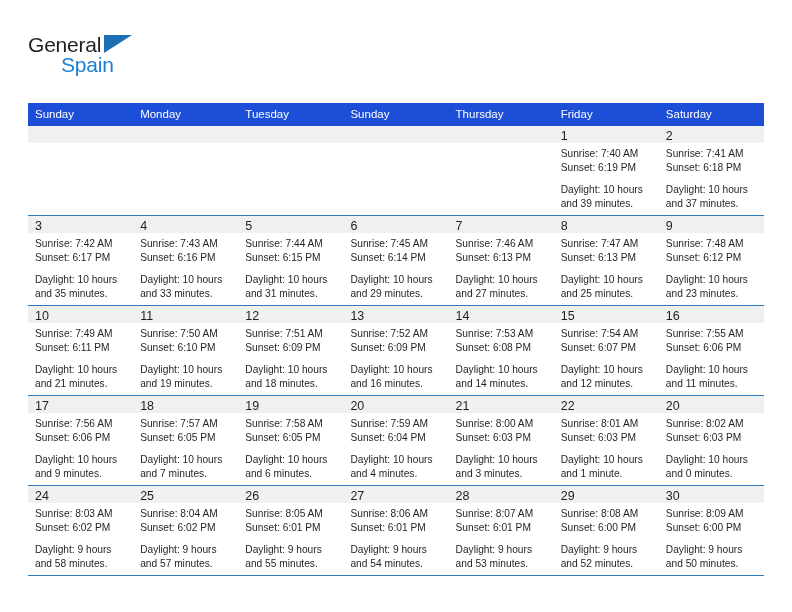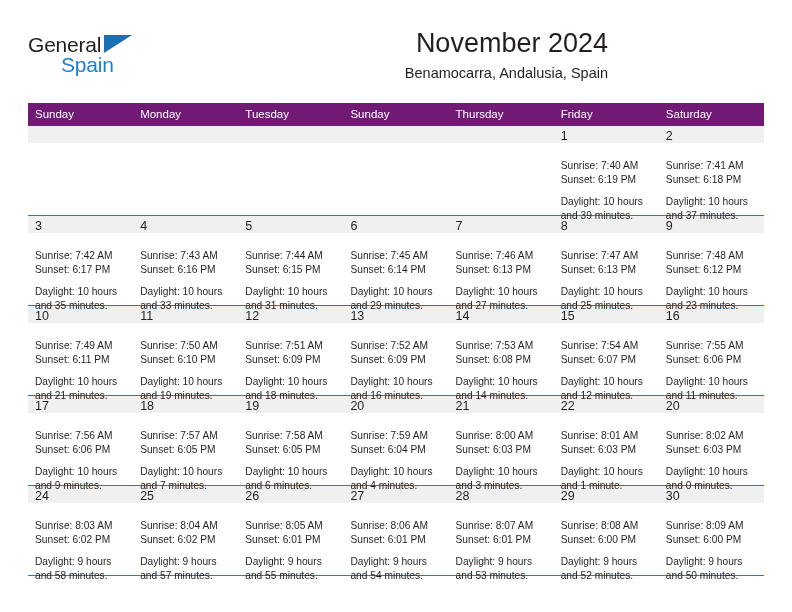--- a/index.html
+++ b/index.html
@@ -91,21 +91,21 @@
   .calendar {
     position: absolute;
     left: 28px;
     top: 103px;
     width: 736px;
     border-collapse: collapse;
     table-layout: fixed;
   }
 
   .calendar th {
-    background: #701a75;
+    background: #1d4ed8;
     color: #ffffff;
     font-weight: normal;
     font-size: 11.5px;
     text-align: left;
     padding: 5px 0 5px 7px;
     height: 12px;
     line-height: 1.1;
   }
 
   .calendar td {
@@ -133,21 +133,21 @@
     color: #231f20;
     padding: 4px 0 3px 7px;
     line-height: 1.05;
     height: 17px;
     box-sizing: border-box;
   }
   .cell.empty .cell-daynum {
     background: #f0f0f0;
   }
   .cell-body {
-    padding: 16px 5px 0 7px;
+    padding: 4px 5px 0 7px;
     font-size: 10.2px;
     line-height: 14.2px;
     color: #231f20;
   }
   .cell-body div {
     white-space: nowrap;
   }
   .cell-body .daylight {
     white-space: normal;
     margin-top: 8px;
@@ -159,24 +159,20 @@
 <div class="page">
 
   <div class="header">
 
     <div class="logo">
       <span class="logo-general">General</span>
       <span class="logo-tri"></span>
       <span class="logo-blue">Spain</span>
     </div>
 
-    <div class="titles">
-      <div class="month-title">November 2024</div>
-      <div class="location-title">Benamocarra, Andalusia, Spain</div>
-    </div>
 
   </div>
 
   <table class="calendar">
     <thead>
       <tr>
         <th>Sunday</th>
         <th>Monday</th>
         <th>Tuesday</th>
         <th>Sunday</th>

